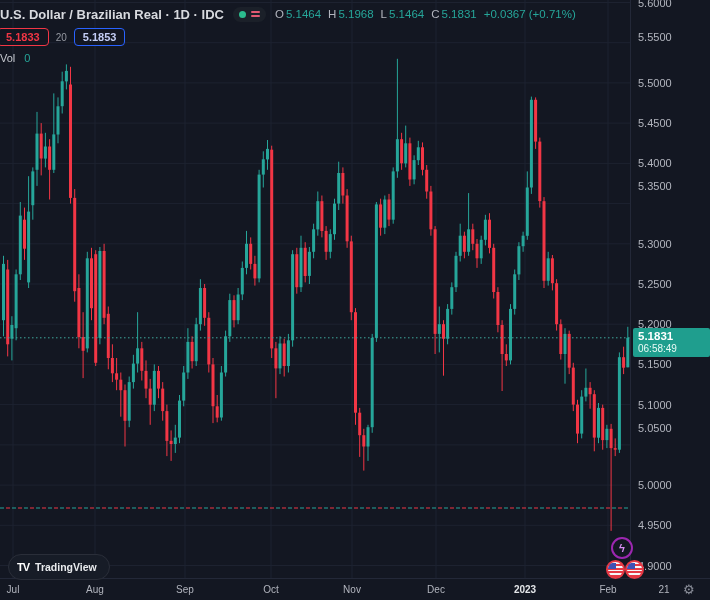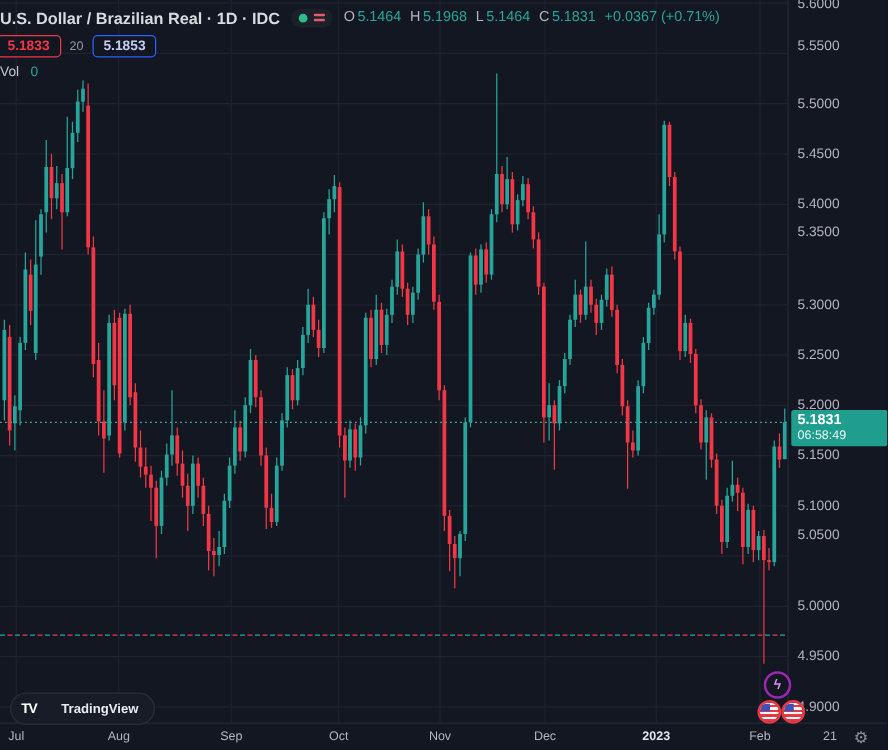--- a/index.html
+++ b/index.html
@@ -36,21 +36,21 @@
   .price-badge{position:absolute;left:2px;width:72px;border-radius:2px;background:#1f9e8e;color:#ffffff;
                padding:2px 0 3px 5px;z-index:4;}
   .price-badge .p{font-size:11.5px;font-weight:600;line-height:13px;}
   .price-badge .cd{font-size:10px;line-height:11px;color:#eafaf6;}
   
   .time-axis{position:absolute;left:0;top:578px;width:710px;height:22px;border-top:1px solid #232838;z-index:3;}
   .time-label{position:absolute;top:5px;transform:translateX(-50%);font-size:10px;color:#b2b5be;white-space:nowrap;}
   .time-label.major{color:#e3e5e8;font-weight:700;}
   .gear{position:absolute;left:683px;top:3px;font-size:13px;color:#8a8e99;cursor:pointer;}
   
-  .logo-pill{position:absolute;left:8px;top:554px;height:24px;display:flex;align-items:center;gap:20px;
+  .logo-pill{position:absolute;left:8px;top:554px;height:24px;display:flex;align-items:center;gap:6px;
              padding:0 12px 0 8px;background:#171c27;border:1px solid #2a2e39;border-radius:13px;z-index:5;}
   .logo-mark{font-size:11px;font-weight:800;color:#ffffff;letter-spacing:-1px;}
   .logo-text{font-size:10.5px;font-weight:700;color:#e8eaed;}
   
   .evt-lightning{position:absolute;left:611px;top:537px;width:18px;height:18px;border:2px solid #9c27b0;
                  border-radius:50%;background:#131722;display:flex;align-items:center;justify-content:center;
                  color:#d98ef5;font-size:11px;font-weight:700;z-index:5;}
   .flag-circle{position:absolute;width:15px;height:15px;border:2px solid #e53945;border-radius:50%;
                overflow:hidden;background:repeating-linear-gradient(180deg,#f5f7fa 0 1.9px,#e53945 1.9px 3.8px);z-index:5;}
   .flag-circle .canton{position:absolute;left:0;top:1px;width:8px;height:6px;background:#3f51b5;}

